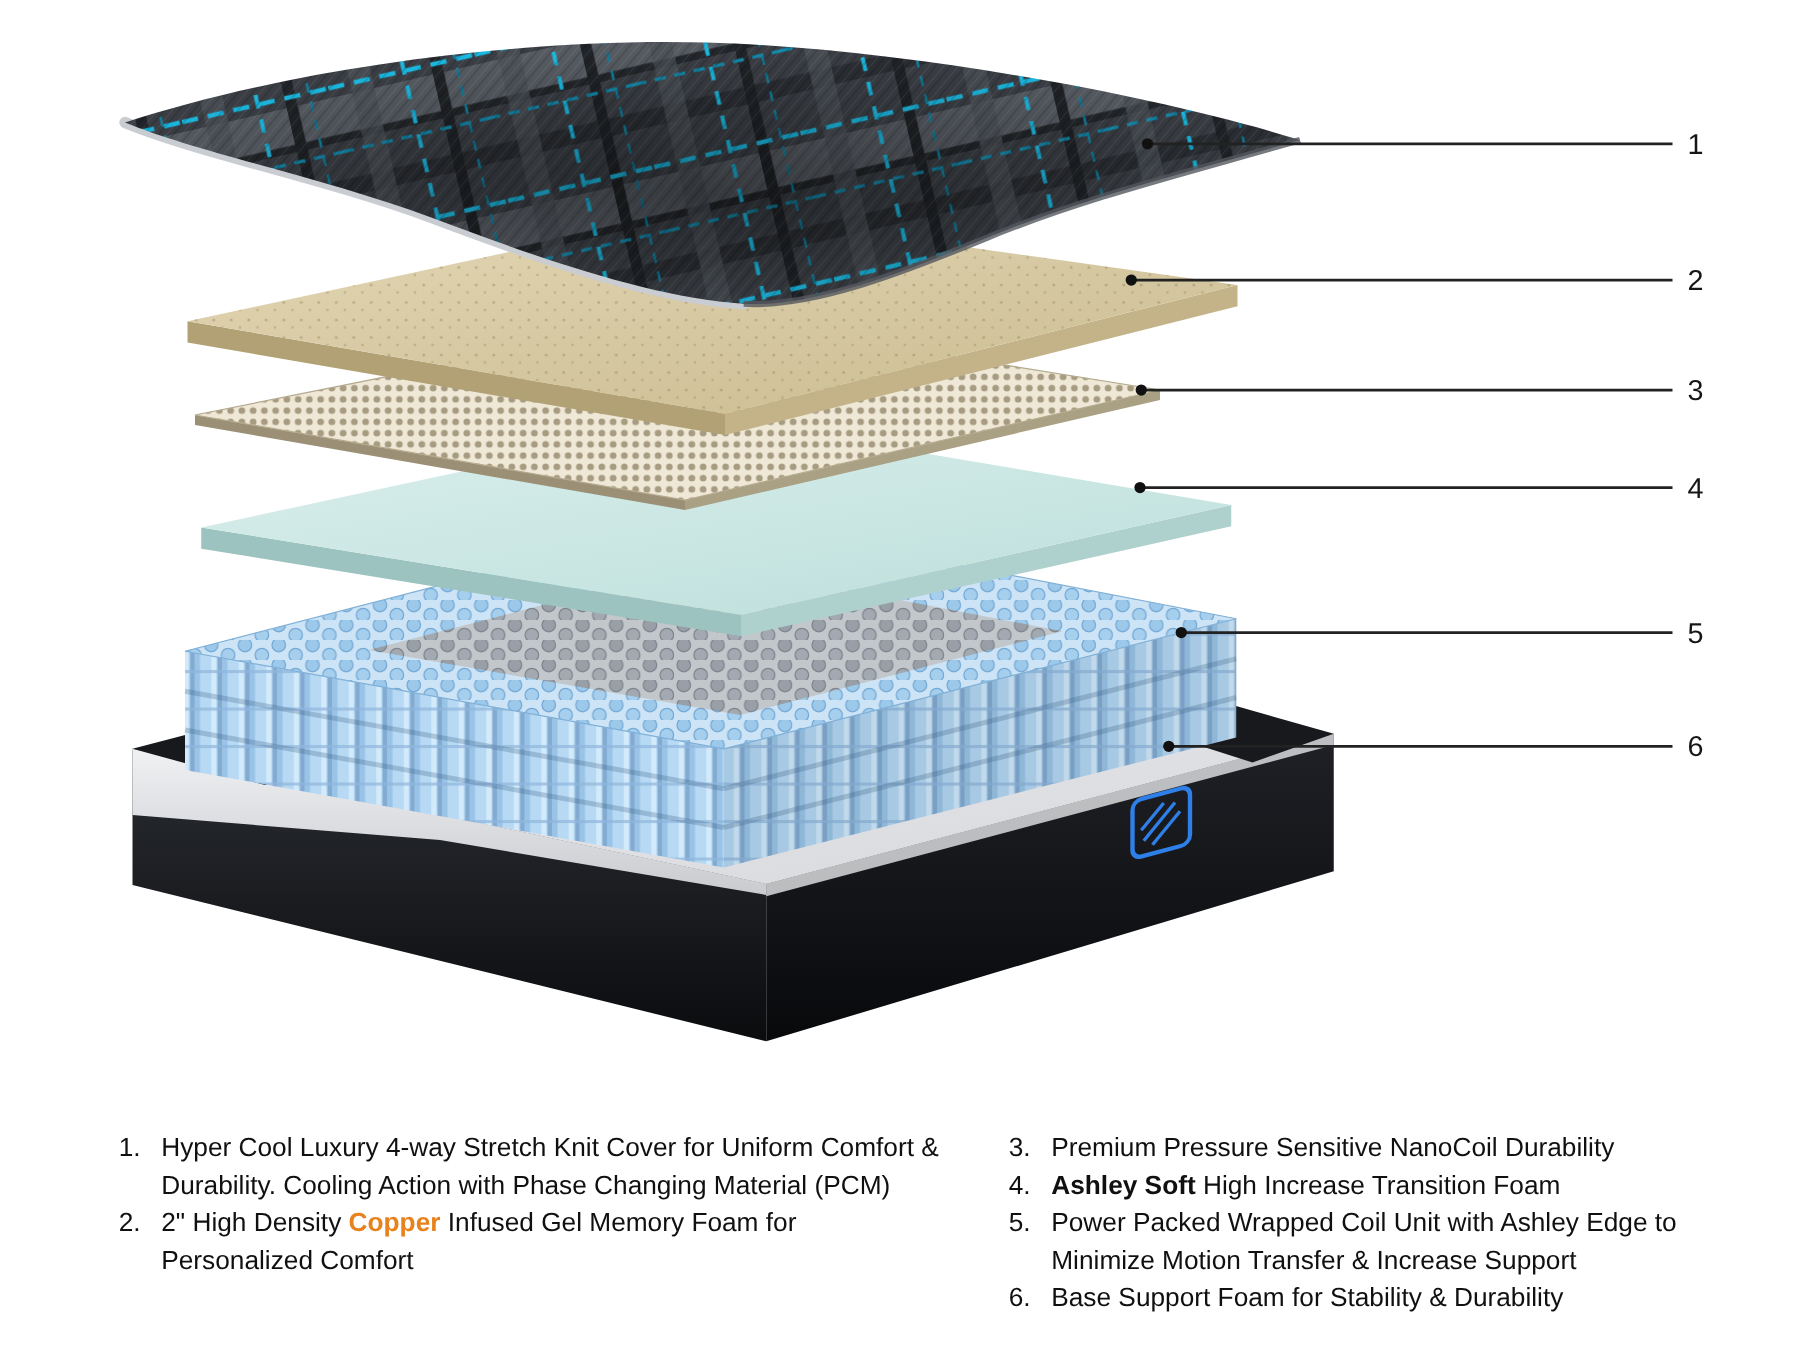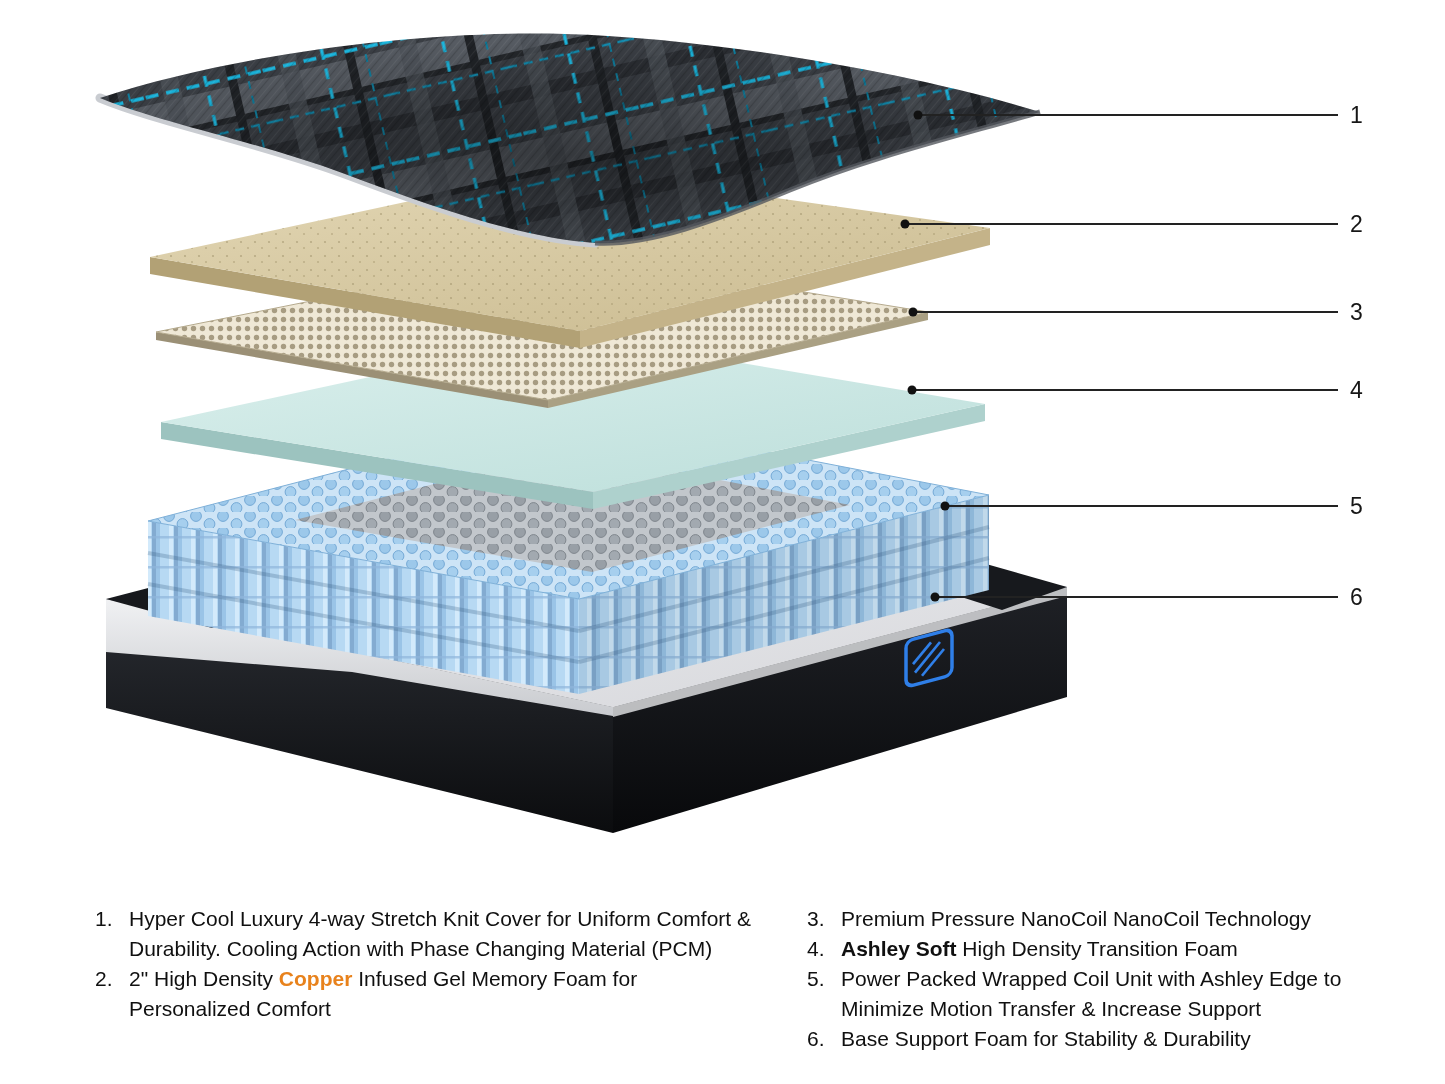--- a/index.html
+++ b/index.html
@@ -200,25 +200,25 @@
         </div>
         <div class="legend-item">
           <span class="legend-num">2.</span>
           <span class="legend-text"><span>2" High Density </span><span class="seg-copper">Copper</span><span> Infused Gel Memory Foam for
 Personalized Comfort</span></span>
         </div>
       </div>
     <div class="legend-col legend-col--right">
         <div class="legend-item">
           <span class="legend-num">3.</span>
-          <span class="legend-text"><span>Premium Pressure NanoCoil NanoCoil Technology</span></span>
+          <span class="legend-text"><span>Premium Pressure Sensitive NanoCoil Durability</span></span>
         </div>
         <div class="legend-item">
           <span class="legend-num">4.</span>
-          <span class="legend-text"><span class="seg-bold">Ashley Soft</span><span> High Density Transition Foam</span></span>
+          <span class="legend-text"><span class="seg-bold">Ashley Soft</span><span> High Increase Transition Foam</span></span>
         </div>
         <div class="legend-item">
           <span class="legend-num">5.</span>
           <span class="legend-text"><span>Power Packed Wrapped Coil Unit with Ashley Edge to
 Minimize Motion Transfer &amp; Increase Support</span></span>
         </div>
         <div class="legend-item">
           <span class="legend-num">6.</span>
           <span class="legend-text"><span>Base Support Foam for Stability &amp; Durability</span></span>
         </div>

